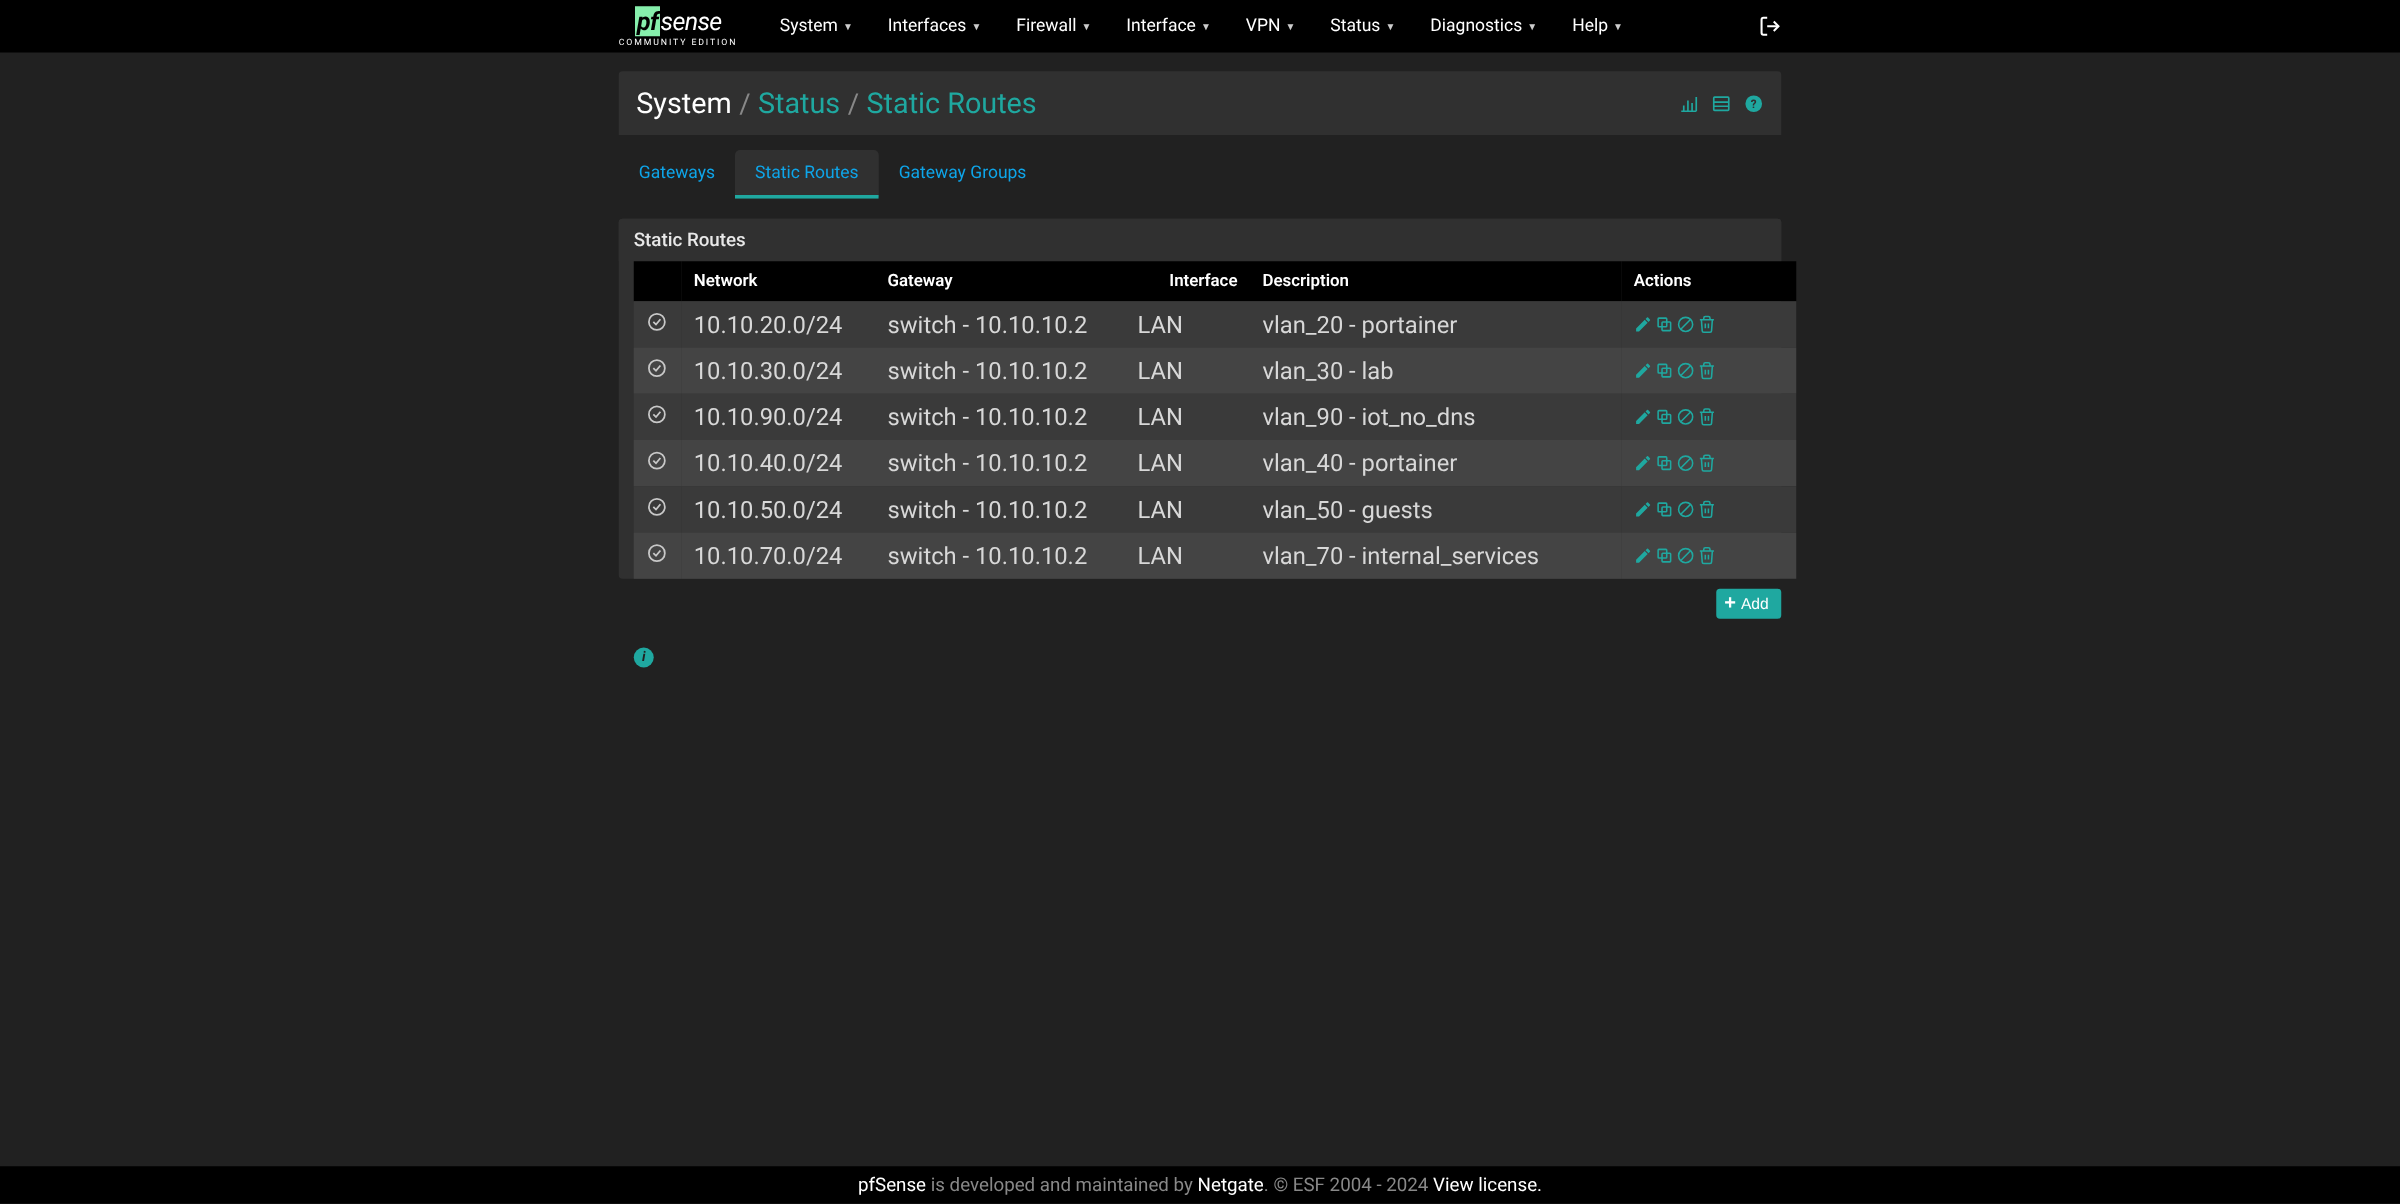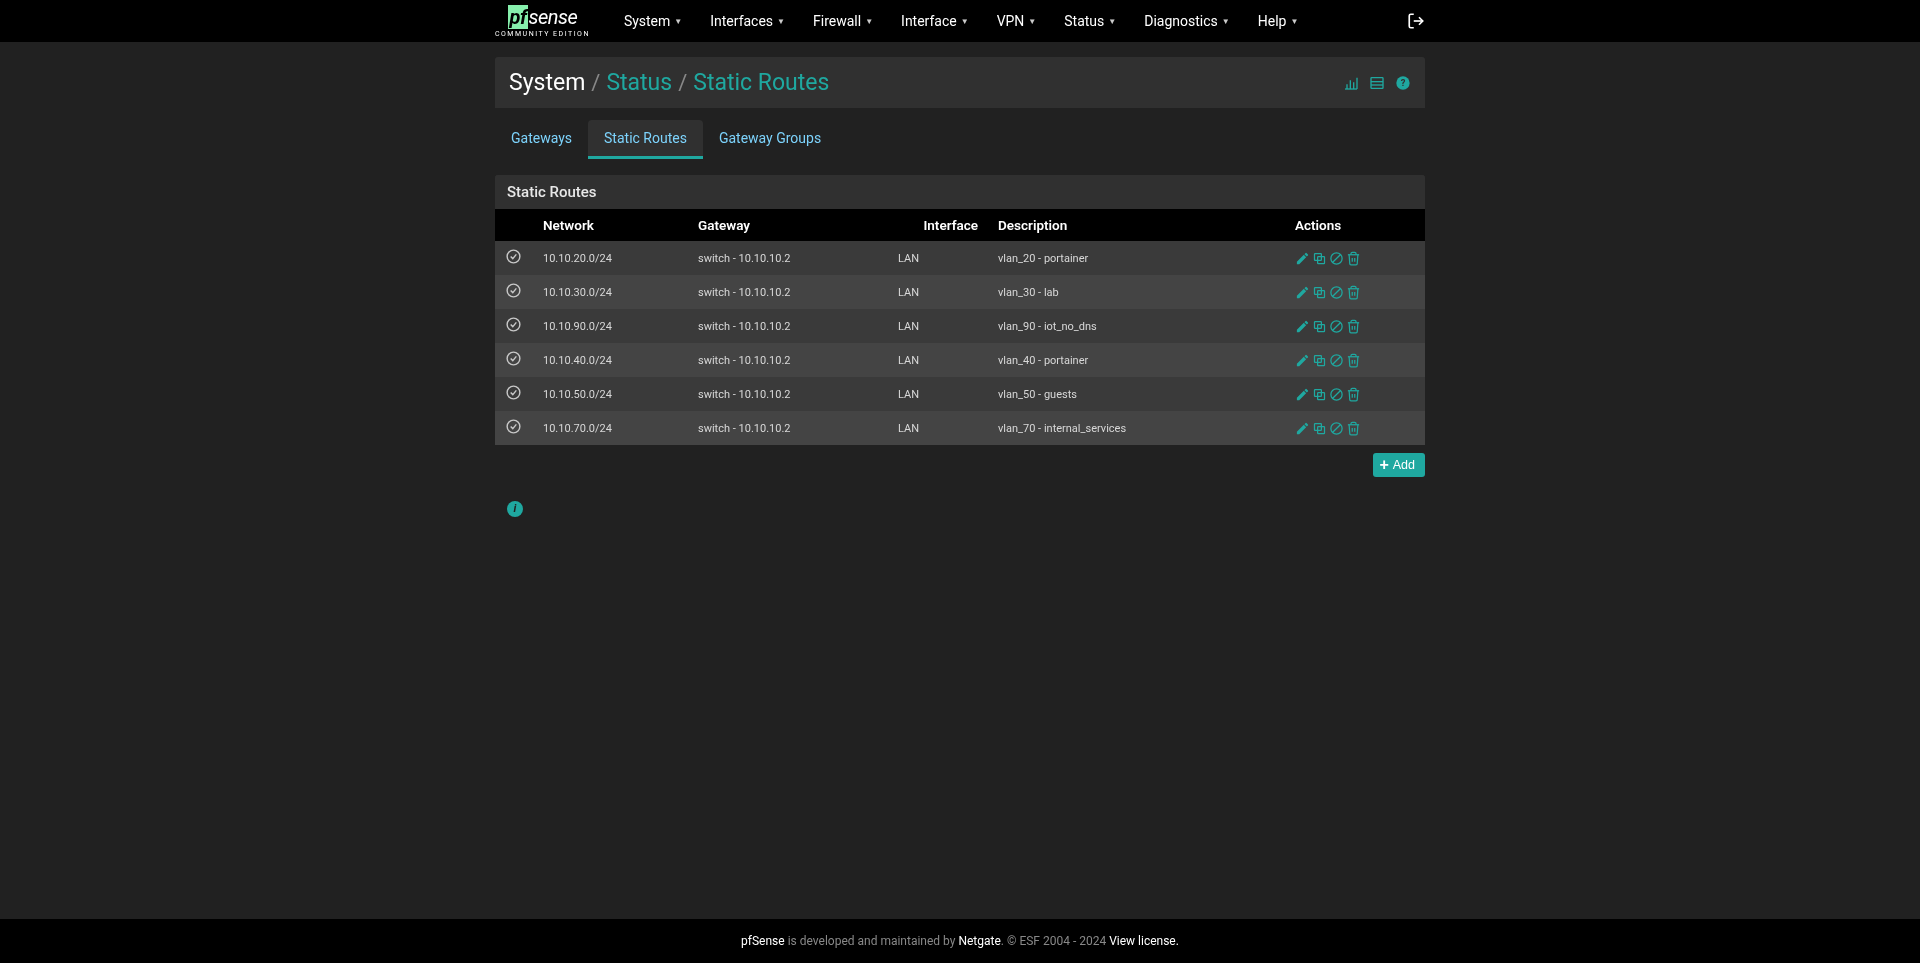--- a/index.html
+++ b/index.html
@@ -68,21 +68,21 @@
 
 
 .tabs {
   display: flex;
   list-style: none;
   margin-top: 12px;
 }
 .tabs li a {
   display: block;
   padding: 10px 16px;
-  color: #7dd3fc;
+  color: #0ea5e9;
   cursor: pointer;
   font-size: 14px;
 }
 .tabs li.active a {
   background: #303030;
   border-bottom: 3px solid #1fa8a0;
   border-radius: 4px 4px 0 0;
 }
 
 
@@ -94,39 +94,39 @@
 .panel-heading {
   background: #303030;
   padding: 8px 12px;
   font-size: 15px;
   font-weight: 500;
   color: #e8e8e8;
   border-radius: 3px 3px 0 0;
 }
 
 
-table { width: 100%; border-collapse: collapse; }
+table { width: 100%; border-collapse: collapse; margin-left: 12px; }
 thead th {
   background: #000;
   color: #fff;
   text-align: left;
   padding: 8px 10px;
   font-weight: 600;
   font-size: 13.5px;
 }
 th.col-status { width: 38px; }
 th.col-network { width: 155px; }
 th.col-gateway { width: 200px; }
 th.col-interface { width: 100px; text-align: right; }
 th.col-description { }
 th.col-actions { width: 140px; }
 
 tbody tr:nth-child(odd) { background: #3a3a3a; }
 tbody tr:nth-child(even) { background: #444444; }
-tbody td { padding: 7px 10px; color: #d8d8d8; font-size: 11px; }
+tbody td { padding: 7px 10px; color: #d8d8d8; font-size: 19px; }
 
 .status-icon { color: #c8c8c8; display: inline-flex; }
 .row-actions { display: flex; gap: 2px; }
 .row-actions .act { color: #1fa8a0; cursor: pointer; display: inline-flex; }
 
 
 .btn-row { display: flex; justify-content: flex-end; margin-top: 8px; }
 .btn-add {
   background: #1fa8a0;
   color: #fff;
@@ -154,25 +154,25 @@
   color: #212121;
   font-weight: 700;
   font-size: 11px;
   font-style: italic;
 }
 
 
 .footer {
   background: #000;
   color: #888;
-  height: 44px;
+  height: 30px;
   display: flex;
   align-items: center;
   justify-content: center;
-  font-size: 12px;
+  font-size: 15px;
   margin-top: auto;
 }
 .footer .fw { color: #fff; }
 .footer a { color: #fff; }
 
 svg { display: block; }
 </style>
 </head>
 <body>
 

